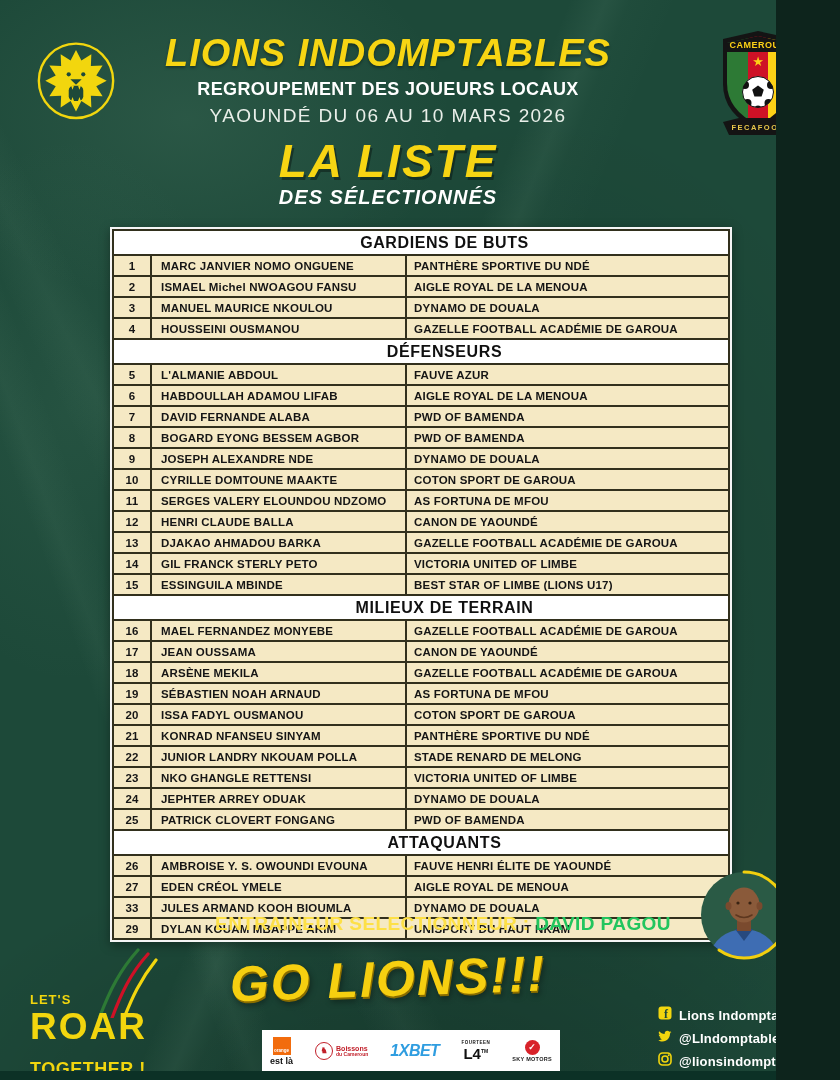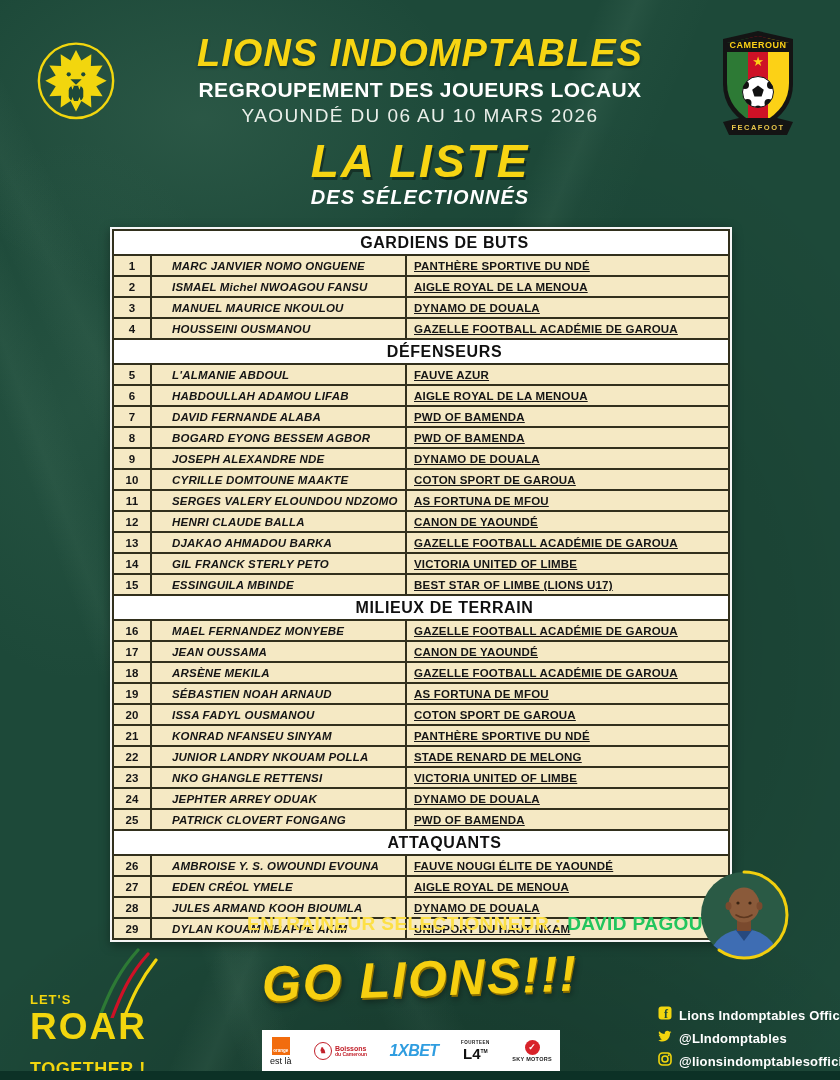--- a/index.html
+++ b/index.html
@@ -1,17 +1,17 @@
 <!DOCTYPE html>
 <html><head>
 <meta charset="utf-8">
 <style>
   html,body{margin:0;padding:0;background:#0d241c;}
   .poster{
-    position:relative;width:840px;height:1080px;overflow:hidden;
+    position:relative;width:776px;height:1080px;overflow:hidden;
     background:#1d4939;
     font-family:"Liberation Sans",sans-serif;
     -webkit-font-smoothing:antialiased;
   }
   
   .bg-art{
     position:absolute;inset:0;pointer-events:none;
     background:
       radial-gradient(430px 300px at 24% 11%, rgba(140,190,160,0.12), transparent 62%),
       radial-gradient(260px 420px at 9% 38%, rgba(110,165,135,0.10), transparent 65%),
@@ -27,21 +27,21 @@
   }
 
   
   .lion-logo{position:absolute;left:35px;top:38px;width:82px;height:84px;}
   .fecafoot-badge{position:absolute;left:712px;top:28px;width:92px;height:110px;}
   .title-block{position:absolute;left:135px;right:135px;top:33px;text-align:center;}
   .main-title{
     margin:0;font-size:38px;line-height:40px;font-weight:900;font-style:italic;
     color:#f7d513;letter-spacing:1px;text-shadow:0 2px 3px rgba(0,0,0,0.35);
   }
-  .sub-title{margin:5px 0 0;font-size:21px;line-height:23px;font-weight:800;color:#ffffff;letter-spacing:0.4px;}
+  .sub-title{margin:5px 0 0;font-size:18px;line-height:23px;font-weight:800;color:#ffffff;letter-spacing:0.4px;}
   .date-line{margin:4px 0 0;font-size:19px;line-height:21px;font-weight:400;color:#e9efe9;letter-spacing:1.4px;}
 
   .list-title-block{position:absolute;left:0;right:0;top:138px;text-align:center;}
   .list-title{
     margin:0;font-size:46px;line-height:46px;font-weight:900;font-style:italic;
     color:#f7d513;letter-spacing:2px;text-shadow:2px 3px 0 rgba(0,0,0,0.35);
   }
   .list-subtitle{margin:2px 0 0;font-size:20px;line-height:22px;font-weight:800;font-style:italic;color:#ffffff;letter-spacing:1px;}
 
   
@@ -50,22 +50,22 @@
     border:2px solid #f5f5f5;background:#ffffff;box-shadow:0 3px 10px rgba(0,0,0,0.35);
   }
   table.squad{width:100%;border-collapse:collapse;table-layout:fixed;}
   table.squad td{border:2px solid #32301d;vertical-align:middle;}
   td.section-cell{
     height:21px;background:#ffffff;color:#101010;text-align:center;
     font-size:16px;font-weight:800;letter-spacing:0.6px;padding-left:48px;
   }
   tr.player-row td{height:17px;background:#f5e9c4;color:#151515;font-size:11.5px;font-weight:700;letter-spacing:0.2px;}
   td.c-num{text-align:center;width:38px;}
-  td.c-name{width:255px;padding:0 20px;overflow:hidden;white-space:nowrap;font-style:italic;}
-  td.c-club{padding:0 7px;overflow:hidden;white-space:nowrap;text-decoration:underline;}
+  td.c-name{width:255px;padding:0 9px;overflow:hidden;white-space:nowrap;}
+  td.c-club{padding:0 7px;overflow:hidden;white-space:nowrap;}
 
   
   .coach-line{position:absolute;left:130px;right:20px;top:913px;text-align:center;font-size:19px;font-weight:800;letter-spacing:0.4px;}
   .coach-label{color:#fde047;}
   .coach-name{color:#22c55e;font-weight:700;}
   .coach-photo{position:absolute;left:699px;top:867px;width:90px;height:96px;}
 
   
   .roar-block{position:absolute;left:30px;top:993px;color:#f2d60e;font-weight:900;line-height:1;}
   .roar-l1{font-size:13px;letter-spacing:1px;}
@@ -81,21 +81,21 @@
     text-shadow:1px 2px 0 #8a6d00, 2px 4px 6px rgba(0,0,0,0.4);
   }
 
   .sponsor-bar{
     position:absolute;left:262px;top:1030px;width:298px;height:42px;background:#ffffff;
     display:flex;align-items:center;justify-content:space-between;padding:0 8px;box-sizing:border-box;
   }
   .sponsor{display:flex;flex-direction:column;align-items:center;justify-content:center;line-height:1;}
   .orange-square{width:18px;height:18px;background:#f26c0d;position:relative;}
   .orange-square span{position:absolute;bottom:1px;left:0;right:0;text-align:center;font-size:4.5px;color:#fff;font-weight:700;}
-  .orange-caption{font-size:9px;font-weight:400;color:#111;margin-top:2px;}
+  .orange-caption{font-size:9px;font-weight:700;color:#111;margin-top:2px;}
   .boissons{flex-direction:row;gap:3px;}
   .boissons-circle{width:16px;height:16px;border:1.6px solid #c2202a;border-radius:50%;display:flex;align-items:center;justify-content:center;color:#c2202a;font-size:8px;font-weight:900;}
   .boissons-text{display:flex;flex-direction:column;color:#c2202a;font-weight:800;}
   .boissons-l1{font-size:7px;}
   .boissons-l2{font-size:5px;}
   .xbet{font-size:16px;font-weight:900;font-style:italic;color:#2f9de0;letter-spacing:-0.5px;}
   .fourteen-top{font-size:4.5px;font-weight:800;color:#111;letter-spacing:0.5px;}
   .fourteen-mark{font-size:15px;font-weight:900;color:#111;}
   .fourteen-mark sup{font-size:5px;}
   .sky-circle{width:15px;height:15px;border-radius:50%;background:#d8232a;color:#fff;font-size:9px;font-weight:900;display:flex;align-items:center;justify-content:center;}
@@ -315,29 +315,29 @@
             <td class="c-num">25</td>
             <td class="c-name">PATRICK CLOVERT FONGANG</td>
             <td class="c-club">PWD OF BAMENDA</td>
           </tr>
           <tr>
             <td colspan="3" class="section-cell">ATTAQUANTS</td>
           </tr>
           <tr class="player-row">
             <td class="c-num">26</td>
             <td class="c-name">AMBROISE Y. S. OWOUNDI EVOUNA</td>
-            <td class="c-club">FAUVE NOUGI ÉLITE DE YAOUNDÉ</td>
+            <td class="c-club">FAUVE HENRI ÉLITE DE YAOUNDÉ</td>
           </tr>
           <tr class="player-row">
             <td class="c-num">27</td>
             <td class="c-name">EDEN CRÉOL YMELE</td>
             <td class="c-club">AIGLE ROYAL DE MENOUA</td>
           </tr>
           <tr class="player-row">
-            <td class="c-num">28</td>
+            <td class="c-num">33</td>
             <td class="c-name">JULES ARMAND KOOH BIOUMLA</td>
             <td class="c-club">DYNAMO DE DOUALA</td>
           </tr>
           <tr class="player-row">
             <td class="c-num">29</td>
             <td class="c-name">DYLAN KOUAM MBAPPE AKIM</td>
             <td class="c-club">UNISPORT DU HAUT NKAM</td>
           </tr>
         </tbody>
     </table>

